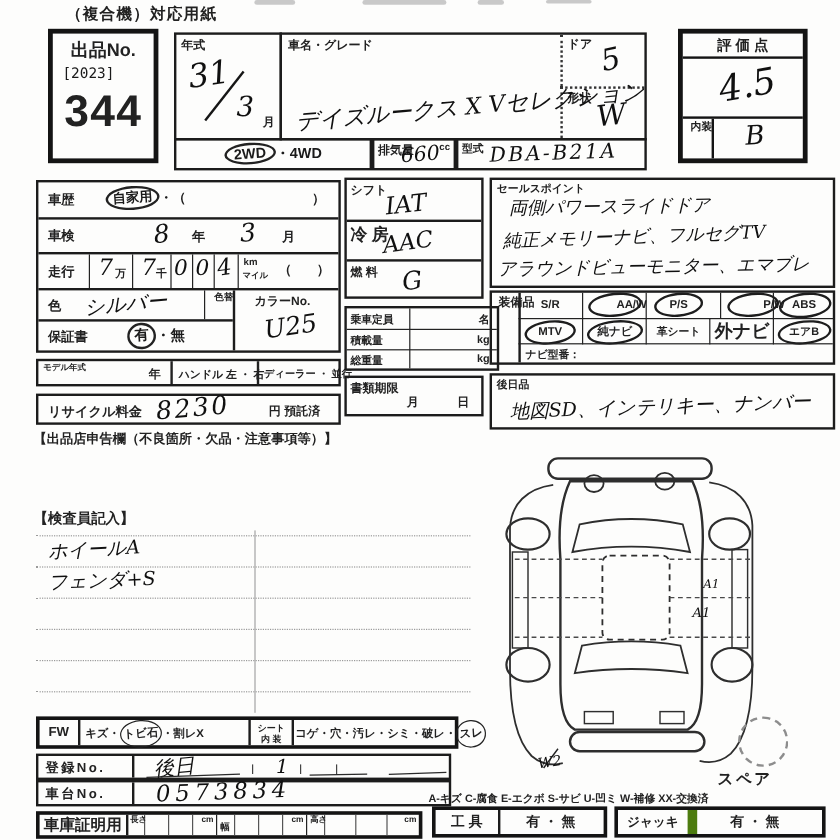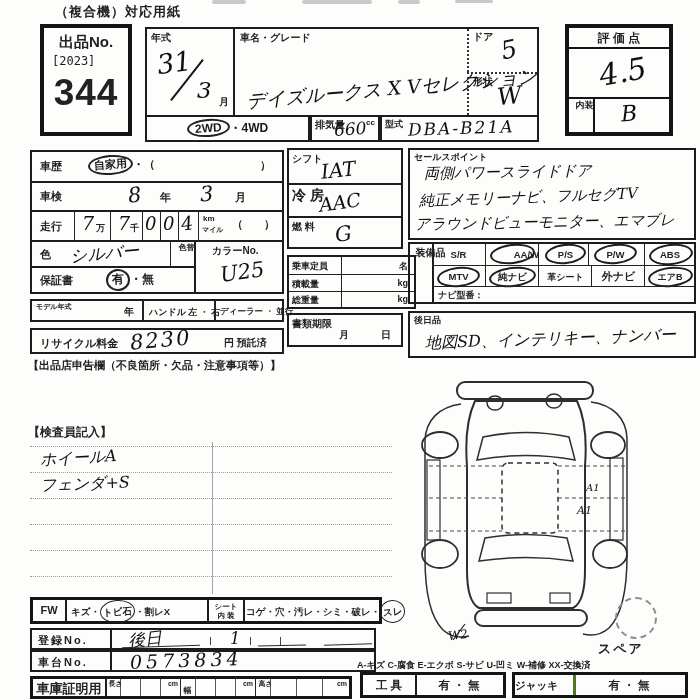--- a/index.html
+++ b/index.html
@@ -206,27 +206,27 @@
   </div>
 
   <div class="bx" style="left:408px;top:242px;width:288px;height:62px">
     <div class="abs" style="left:0;top:0;bottom:0;width:22px;border-right:2px solid #1c1c1c">
       <div class="lb vert" style="width:11px;margin:4px auto 0;font-size:10px">装備品</div>
     </div>
 
     <div class="abs" style="left:22px;top:0;width:53px;height:21px;text-align:center"><span class="lb" style="font-size:9.5px;line-height:21px">S/R</span></div>
     <div class="abs" style="left:75px;top:0;width:53px;height:21px;border-left:1.5px solid #222;text-align:right"><span class="lb" style="font-size:9.5px;line-height:21px">AA/W</span><span class="oval" style="left:4px;right:4px;top:0;bottom:1px"></span></div>
     <div class="abs" style="left:128px;top:0;width:53px;height:21px;border-left:1.5px solid #222;text-align:center"><span class="lb" style="font-size:9.5px;line-height:21px">P/S</span><span class="oval" style="left:6px;right:6px;top:0;bottom:1px"></span></div>
-    <div class="abs" style="left:178px;top:0;width:53px;height:21px;border-left:1.5px solid #222;text-align:center"><span class="lb" style="font-size:9.5px;line-height:21px">P/W</span><span class="oval" style="left:5px;right:5px;top:0;bottom:1px"></span></div>
+    <div class="abs" style="left:190px;top:0;width:53px;height:21px;border-left:1.5px solid #222;text-align:right"><span class="lb" style="font-size:9.5px;line-height:21px">P/W</span><span class="oval" style="left:5px;right:5px;top:0;bottom:1px"></span></div>
     <div class="abs" style="left:234px;top:0;width:50px;height:21px;border-left:1.5px solid #222;text-align:center"><span class="lb" style="font-size:9.5px;line-height:21px">ABS</span><span class="oval" style="left:4px;right:2px;top:0;bottom:0"></span></div>
 
     <div class="abs" style="left:22px;top:21px;width:53px;height:21px;border-top:1.5px solid #222;text-align:center"><span class="lb" style="font-size:9.5px;line-height:21px">MTV</span><span class="oval" style="left:5px;right:5px;top:1px;bottom:0"></span></div>
     <div class="abs" style="left:75px;top:21px;width:53px;height:21px;border-top:1.5px solid #222;border-left:1.5px solid #222;text-align:center"><span class="lb" style="font-size:9.5px;line-height:21px">純ナビ</span><span class="oval" style="left:3px;right:3px;top:1px;bottom:0"></span></div>
     <div class="abs" style="left:128px;top:21px;width:53px;height:21px;border-top:1.5px solid #222;border-left:1.5px solid #222;text-align:center"><span class="lb" style="font-size:9px;line-height:21px">革シート</span></div>
-    <div class="abs" style="left:181px;top:21px;width:53px;height:21px;border-top:1.5px solid #222;border-left:1.5px solid #222;text-align:center"><span class="lb" style="font-size:11px;line-height:21px">外ナビ</span></div>
+    <div class="abs" style="left:181px;top:21px;width:53px;height:21px;border-top:1.5px solid #222;border-left:1.5px solid #222;text-align:center"><span class="lb" style="font-size:15px;line-height:21px">外ナビ</span></div>
     <div class="abs" style="left:234px;top:21px;width:50px;height:21px;border-top:1.5px solid #222;border-left:1.5px solid #222;text-align:center"><span class="lb" style="font-size:9px;line-height:21px">エアB</span><span class="oval" style="left:3px;right:2px;top:1px;bottom:0"></span></div>
 
     <div class="abs" style="left:22px;top:42px;right:0;bottom:0;border-top:1.5px solid #222">
       <span class="abs lb" style="left:6px;top:2px;font-size:9px">ナビ型番：</span>
     </div>
   </div>
 
   <div class="bx" style="left:408px;top:311px;width:288px;height:47px">
     <span class="abs lb" style="left:4px;top:1px;font-size:9px">後日品</span>
     <div class="abs hw" style="left:15px;top:16px;font-size:16px;transform:rotate(-2deg)">地図SD、インテリキー、ナンバー</div>
@@ -352,17 +352,17 @@
 
   <div class="abs" style="left:615px;top:597px;width:38px;height:38px;border:2px dashed #8d8d8d;border-radius:50%"></div>
   <span class="abs lb" style="left:598px;top:640px;font-size:13px;letter-spacing:2px">スペア</span>
 
   <div class="abs lb" style="left:357px;top:659px;font-size:9px">A-キズ C-腐食 E-エクボ S-サビ U-凹ミ W-補修 XX-交換済</div>
   <div class="bx3" style="left:360px;top:672px;width:146px;height:26px">
     <div class="abs" style="left:0;top:0;bottom:0;width:52px;border-right:2px solid #1c1c1c;text-align:center"><span class="lb" style="font-size:11.5px;line-height:20px">工 具</span></div>
     <div class="abs lb" style="left:52px;right:0;top:0;bottom:0;text-align:center;font-size:11.5px;line-height:20px">有 ・ 無</div>
   </div>
   <div class="bx3" style="left:512px;top:672px;width:176px;height:26px">
-    <div class="abs" style="left:0;top:0;bottom:0;width:58px;border-right:3px solid #4d7c0f;text-align:left"><span class="lb" style="font-size:10.5px;line-height:20px">ジャッキ</span></div>
+    <div class="abs" style="left:0;top:0;bottom:0;width:58px;border-right:8px solid #4d7c0f;text-align:center"><span class="lb" style="font-size:10.5px;line-height:20px">ジャッキ</span></div>
     <div class="abs lb" style="left:58px;right:0;top:0;bottom:0;text-align:center;font-size:11.5px;line-height:20px">有 ・ 無</div>
   </div>
 
 </div>
 
 </body></html>

